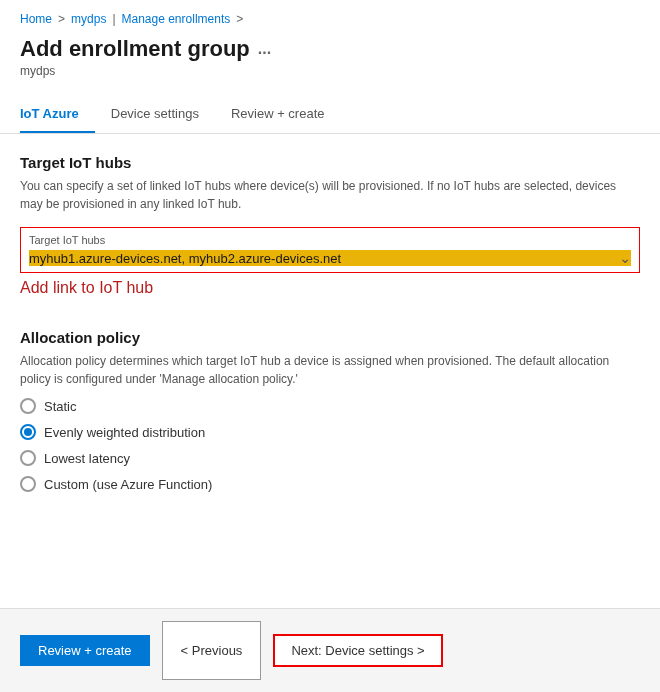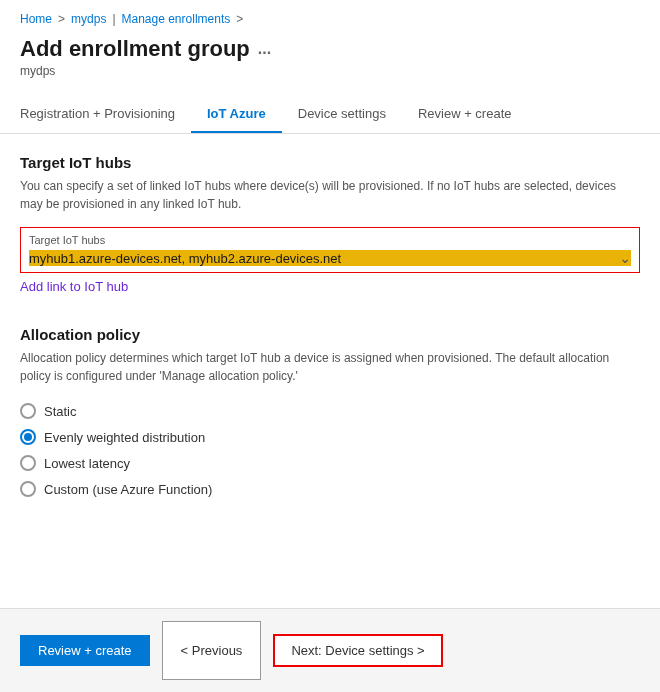--- a/index.html
+++ b/index.html
@@ -94,41 +94,41 @@
       font-size: 13px;
       color: #1a1a1a;
       cursor: pointer;
       background: #eab308;
     }
     .field-select .chevron {
       font-size: 14px;
       color: #555;
     }
     .add-link {
-      color: #6d28d9;
-      font-size: 13px;
+      color: #b91c1c;
+      font-size: 16px;
       cursor: pointer;
       text-decoration: none;
       margin-bottom: 22px;
       display: inline-block;
     }
     .alloc-section {
       margin-top: 10px;
     }
     .alloc-title {
       font-size: 15px;
       font-weight: 600;
       color: #1a1a1a;
       margin-bottom: 6px;
     }
     .alloc-desc {
       font-size: 12px;
       color: #555;
       line-height: 1.5;
-      margin-bottom: 18px;
+      margin-bottom: 10px;
     }
     .alloc-policy-label {
       font-size: 13px;
       color: #333;
       margin-bottom: 8px;
     }
     .alloc-policy-label .required {
       color: #e00;
     }
     .radio-group {
@@ -221,21 +221,20 @@
 
 <div class="page-header">
   <div class="page-title">
     <span>Add enrollment group</span>
     <span class="ellipsis">...</span>
   </div>
   <div class="page-subtitle">mydps</div>
 </div>
 
 <div class="tabs">
-  <div class="tab">Registration + Provisioning</div>
   <div class="tab active">IoT Azure</div>
   <div class="tab">Device settings</div>
   <div class="tab">Review + create</div>
 </div>
 
 <div class="content">
 
   
   <div class="section-title">Target IoT hubs</div>
   <div class="section-desc">You can specify a set of linked IoT hubs where device(s) will be provisioned. If no IoT hubs are selected, devices may be provisioned in any linked IoT hub.</div>

